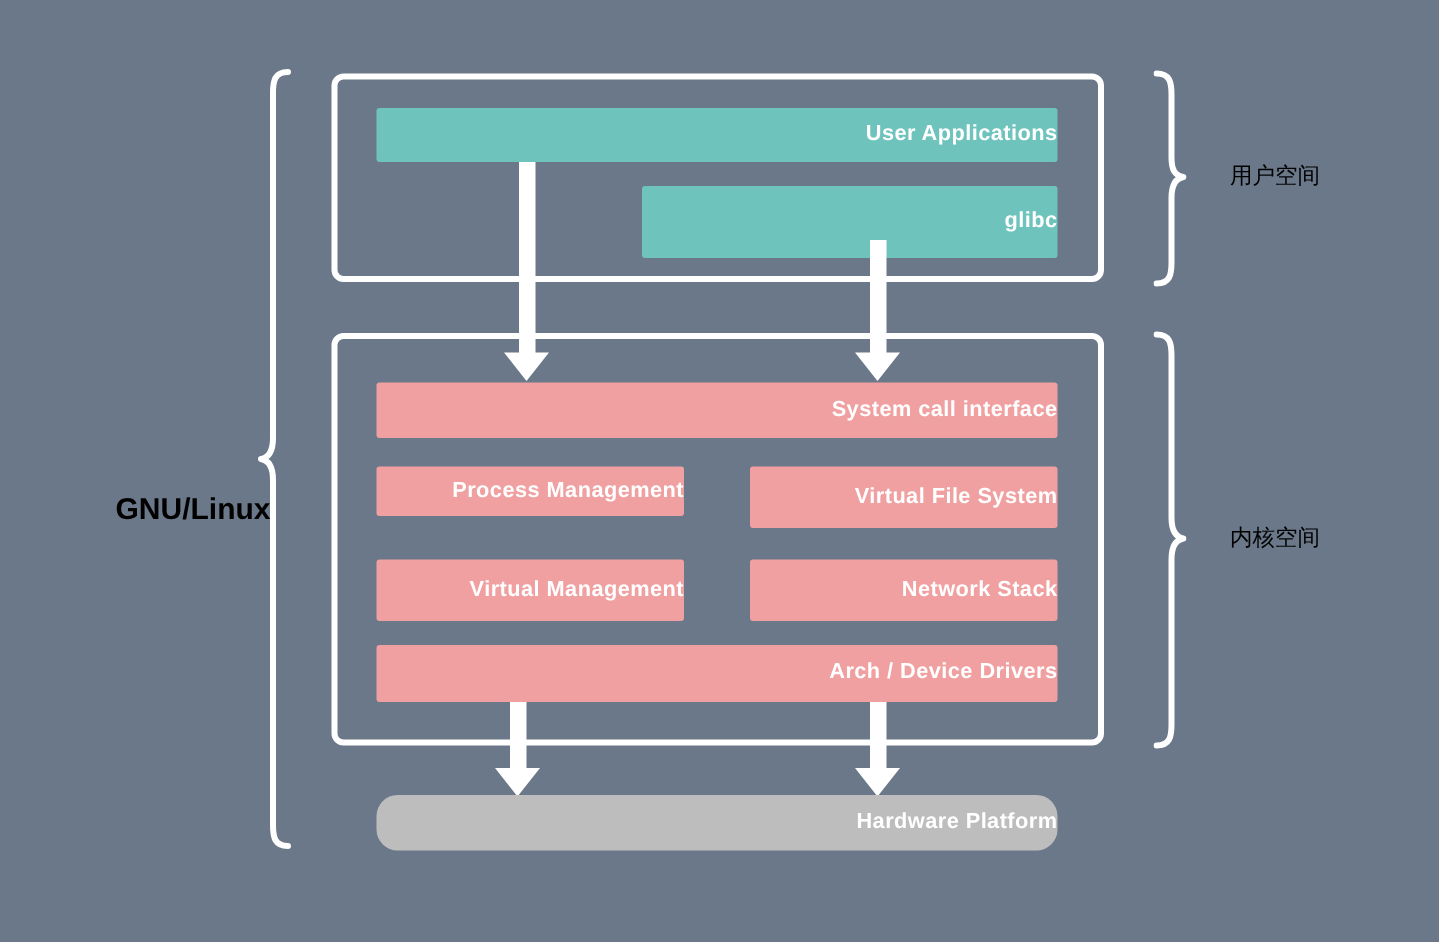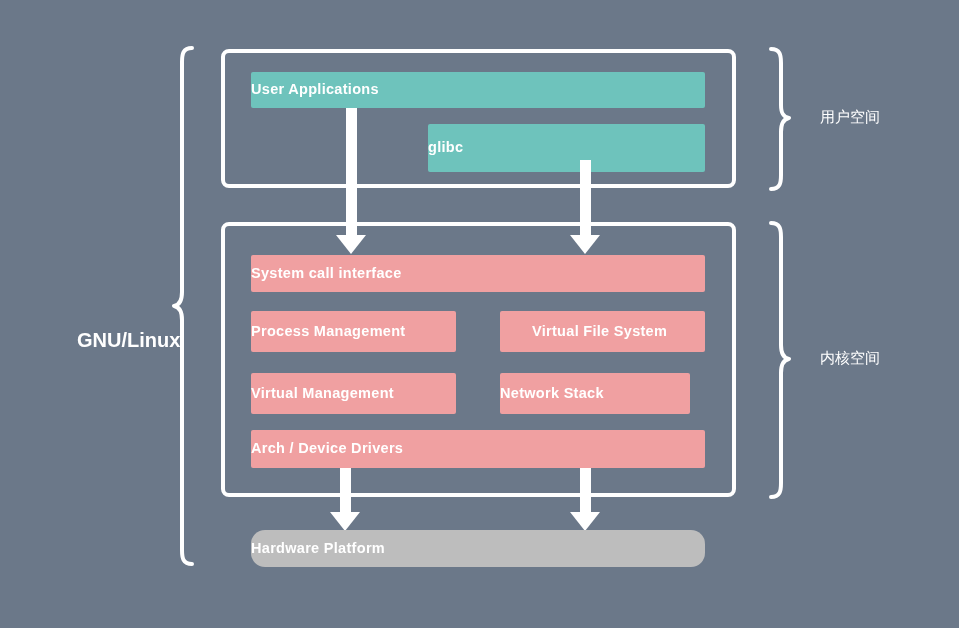--- a/index.html
+++ b/index.html
@@ -25,21 +25,21 @@
     border-radius: 8px;
     box-sizing: border-box;
     background: transparent;
   }
 
   
   .block {
     box-sizing: border-box;
     display: flex;
     align-items: center;
-    justify-content: flex-start;
+    justify-content: flex-end;
     color: #ffffff;
     font-weight: bold;
     font-size: 14.5px;
     letter-spacing: 0.3px;
     border-radius: 2px;
     text-align: center;
     line-height: 1.1;
   }
   .block.teal { background: #6ec3bc; }
   .block.pink { background: #f0a0a1; }
@@ -53,21 +53,21 @@
   .arrow-head {
     width: 0;
     height: 0;
     border-left: 15px solid transparent;
     border-right: 15px solid transparent;
     border-top: 19px solid #ffffff;
   }
 
   
   .brace-label {
-    color: #ffffff;
+    color: #000000;
     font-size: 15px;
     font-weight: normal;
     white-space: nowrap;
   }
   .brace-label.latin {
     font-weight: bold;
     font-size: 20px;
     margin-top: 32px;
   }
   .brace-svg { display: block; }
@@ -122,33 +122,33 @@
     <div class="abs arrow-shaft" style="left:9.5px; top:0; height:76px;"></div>
     <div class="abs arrow-head" style="left:0; top:75px;"></div>
   </div>
 
   <div class="abs group-box" style="left:221px; top:222px; width:515px; height:275px;"></div>
 
   <div class="abs block pink" style="left:251px; top:255px; width:454px; height:37px;">
     <span>System call interface</span>
   </div>
 
-  <div class="abs block pink" style="left:251px; top:311px; width:205px; height:41px;">
+  <div class="abs block pink" style="left:251px; top:311px; width:205px; height:33px;">
     <span>Process Management</span>
   </div>
 
   <div class="abs block pink" style="left:500px; top:311px; width:205px; height:41px;padding-left:32px;">
     <span>Virtual File System</span>
   </div>
 
   <div class="abs block pink" style="left:251px; top:373px; width:205px; height:41px;">
     <span>Virtual Management</span>
   </div>
 
-  <div class="abs block pink" style="left:500px; top:373px; width:190px; height:41px;">
+  <div class="abs block pink" style="left:500px; top:373px; width:205px; height:41px;">
     <span>Network Stack</span>
   </div>
 
   <div class="abs block pink" style="left:251px; top:430px; width:454px; height:38px;">
     <span>Arch / Device Drivers</span>
   </div>
 
   <div class="abs" style="left:769px; top:219px; width:22px; height:282px;">
     <svg class="brace-svg" width="22" height="282" viewBox="0 0 22 282" aria-hidden="true">
       <path d="M2 4

